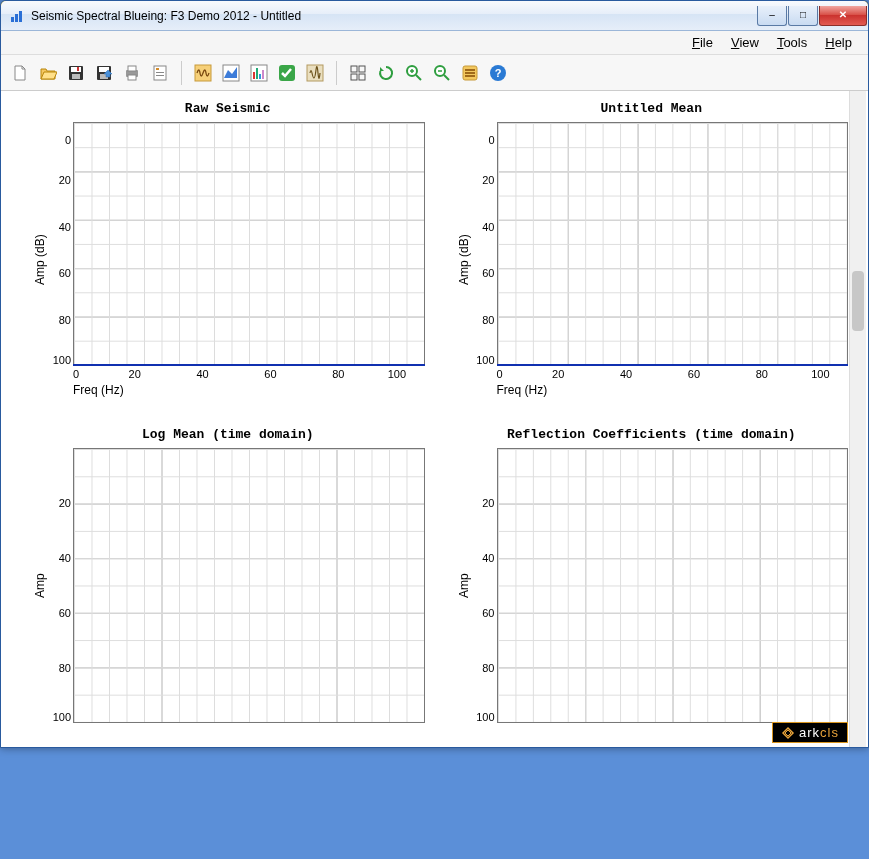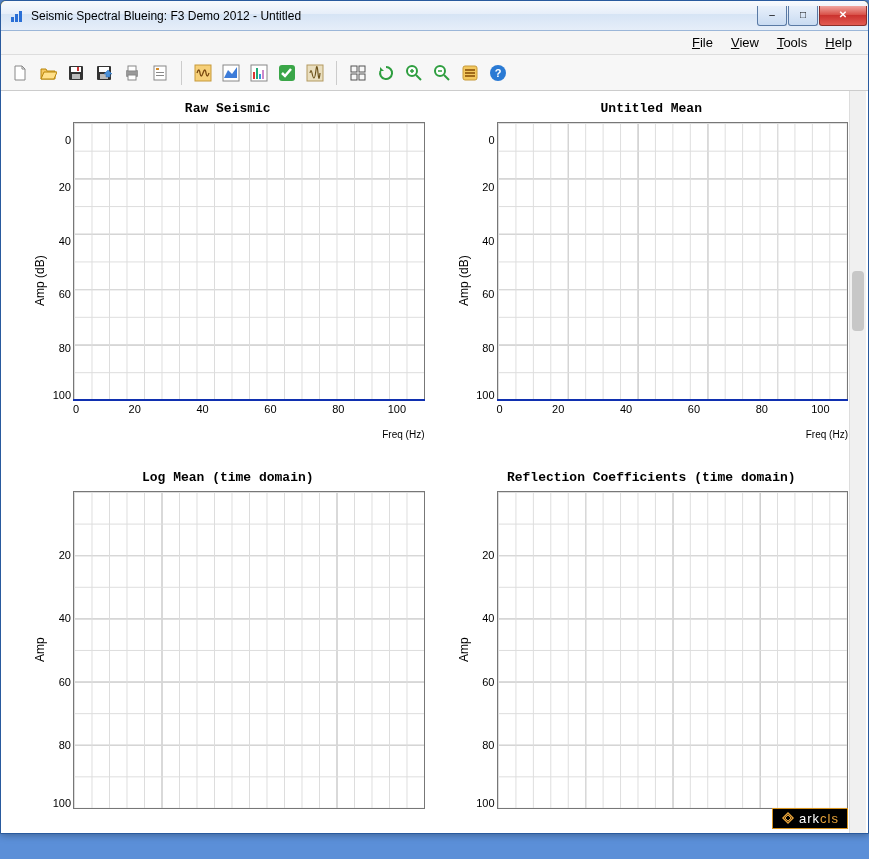--- a/index.html
+++ b/index.html
@@ -1,18 +1,18 @@
 <!DOCTYPE html>
 <html><head>
 <meta charset="utf-8">
 <style>
   * { box-sizing: border-box; margin: 0; padding: 0; }
   html, body { width: 869px; height: 859px; font-family: "Segoe UI", Tahoma, sans-serif; background: #5b8fd8; overflow: hidden; }
   
-  .window { width: 869px; height: 834px; display: flex; flex-direction: column; background: #eab308; border: 1px solid #295a9e; border-radius: 6px 6px 0 0; overflow: hidden; box-shadow: 0 0 8px rgba(0,0,0,0.4); }
+  .window { width: 869px; height: 748px; display: flex; flex-direction: column; background: #eab308; border: 1px solid #295a9e; border-radius: 6px 6px 0 0; overflow: hidden; box-shadow: 0 0 8px rgba(0,0,0,0.4); }
   
   .titlebar { height: 30px; background: linear-gradient(to bottom, #f8fafd 0%, #e6eef9 45%, #d6e4f5 46%, #e6eef9 100%); display: flex; align-items: center; padding: 0 1px 0 8px; border-bottom: 1px solid #9bb6d8; }
   .titlebar .app-icon { width: 16px; height: 16px; margin-right: 6px; }
   .titlebar .title { font-size: 12px; color: #000; flex: 1; }
   .win-controls { display: flex; gap: 1px; align-items: flex-start; }
   .win-btn { width: 30px; height: 20px; border: 1px solid #5a7aa5; border-top: none; border-radius: 0 0 3px 3px; display: flex; align-items: center; justify-content: center; background: linear-gradient(to bottom, #e8f0fa, #c9dbf2); cursor: default; }
   .win-btn.close { width: 48px; background: linear-gradient(to bottom, #f0a6a0, #d9534a 45%, #c9302c 46%, #e25a52); border-color: #8b2f2a; }
   .glyph { font-size: 10px; line-height: 1; }
   .glyph.white { color: #fff; font-weight: bold; }
   
@@ -47,26 +47,26 @@
   }
   .loginput .grid-box, .reflcoef .grid-box {
      background-size: 5% 10%, 5% 10%, 25% 20%, 25% 20%;
   }
   .zero-line { position: absolute; left: 0; right: 0; bottom: 0; height: 2px; background: #1030b0; }
   .xaxis-row { height: 16px; position: relative; margin-left: 0; }
   .xticks { position: absolute; left: 0; right: 0; top: 2px; display: flex; justify-content: space-between; font-size: 11px; }
   .xticks span { transform: translateX(-50%); }
   .xticks span:first-child { transform: translateX(0); }
   .xticks span:last-child { transform: translateX(-100%); }
-  .xaxis-label { text-align: right; font-size: 10px; margin-top: 12px; }
+  .xaxis-label { text-align: left; font-size: 12px; margin-top: 1px; }
   
   .scrollbar-right { position: absolute; right: 2px; top: 0; bottom: 0; width: 17px; background: #f0f0f0; border-left: 1px solid #ddd; }
   .scroll-thumb { position: absolute; top: 180px; left: 2px; right: 2px; height: 60px; background: #c7c7c7; border-radius: 4px; }
   
-  .brand { position: absolute; right: 20px; bottom: 4px; background: #000; color: #fff; padding: 2px 8px; font-size: 13px; font-family: Verdana, sans-serif; letter-spacing: 1px; border: 1px solid #d8941e; display: flex; align-items: flex-start; gap: 4px; }
+  .brand { position: absolute; right: 20px; bottom: 4px; background: #000; color: #fff; padding: 2px 8px; font-size: 13px; font-family: Verdana, sans-serif; letter-spacing: 1px; border: 1px solid #d8941e; display: flex; align-items: flex-end; gap: 4px; }
   .brand-logo { width: 14px; height: 14px; }
   .brand b { color: #e8a33a; font-weight: normal; }
 </style>
 </head>
 <body>
 
 <div class="window">
 
   <div class="titlebar">
     <svg class="app-icon" viewBox="0 0 16 16">

